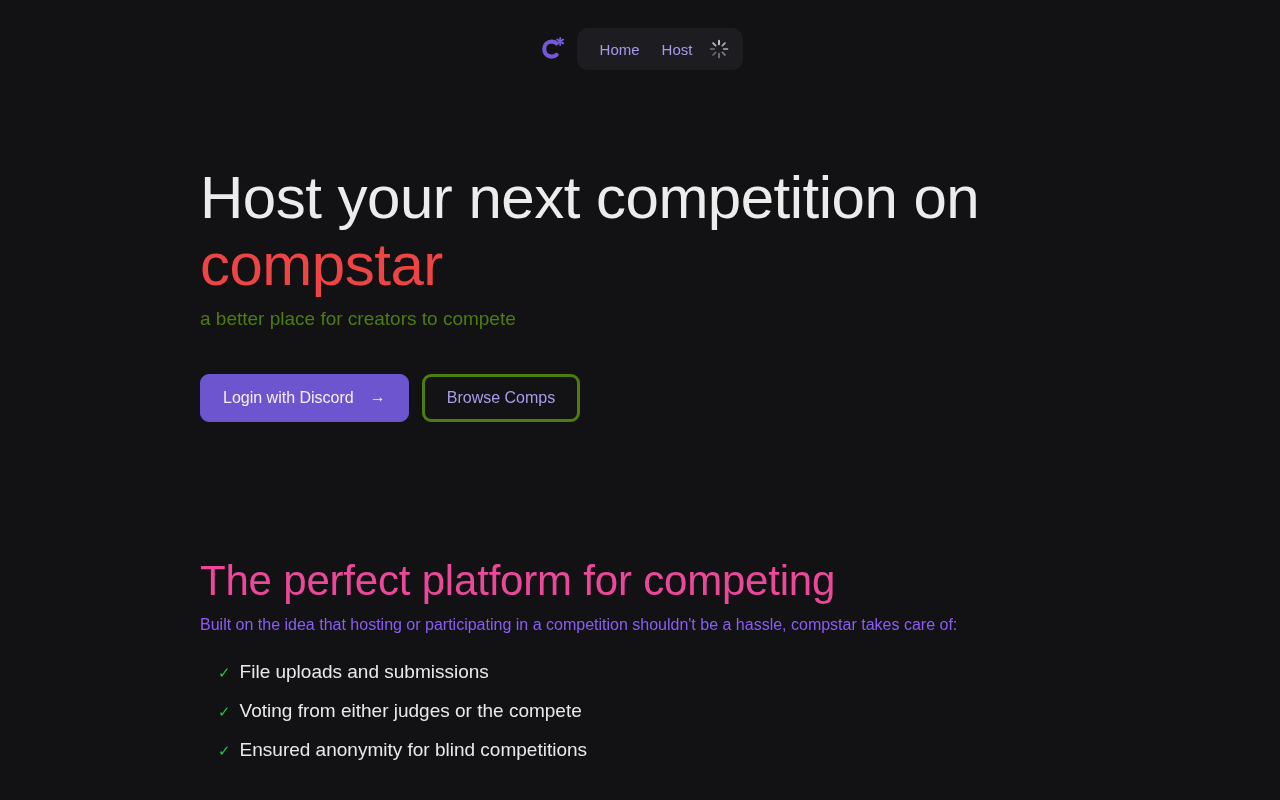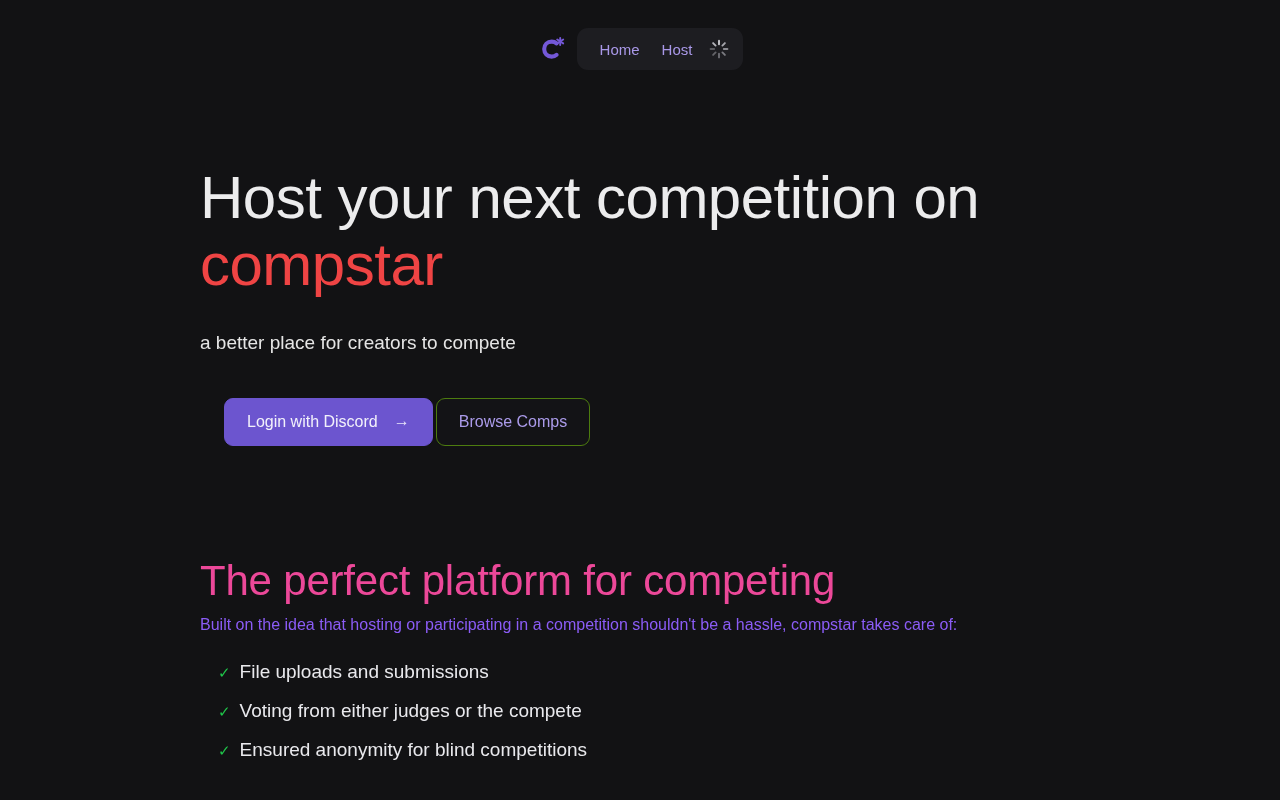--- a/index.html
+++ b/index.html
@@ -99,33 +99,32 @@
     color: #ececed;
   }
 
   .hero-title .brand-word {
     display: block;
     color: #ef4444;
     margin-top: 7px;
   }
 
   .hero-sub {
-    margin-top: 36px;
+    margin-top: 12px;
     font-size: 19px;
     line-height: 1.3;
-    color: #e5e5e5;
+    color: #4d7c0f;
     font-weight: 400;
   }
 
   .hero-actions {
     margin-top: 42px;
     display: flex;
     align-items: center;
-    gap: 3px;
-    margin-left: 24px;
+    gap: 13px;
   }
 
   .btn {
     display: inline-flex;
     align-items: center;
     justify-content: center;
     font-family: "Liberation Sans", sans-serif;
     font-size: 16px;
     line-height: 1;
     height: 48px;
@@ -146,21 +145,21 @@
     font-size: 16px;
     line-height: 1;
     color: #e9e6fa;
     position: relative;
     top: -1px;
   }
 
   .btn-outline {
     background: #131316;
     color: #ab9bea;
-    border: 1px solid #4d7c0f;
+    border: 3px solid #4d7c0f;
     padding: 0 22px;
   }
 
   
   .features {
     position: absolute;
     left: 200px;
     top: 558px;
     width: 960px;
   }

